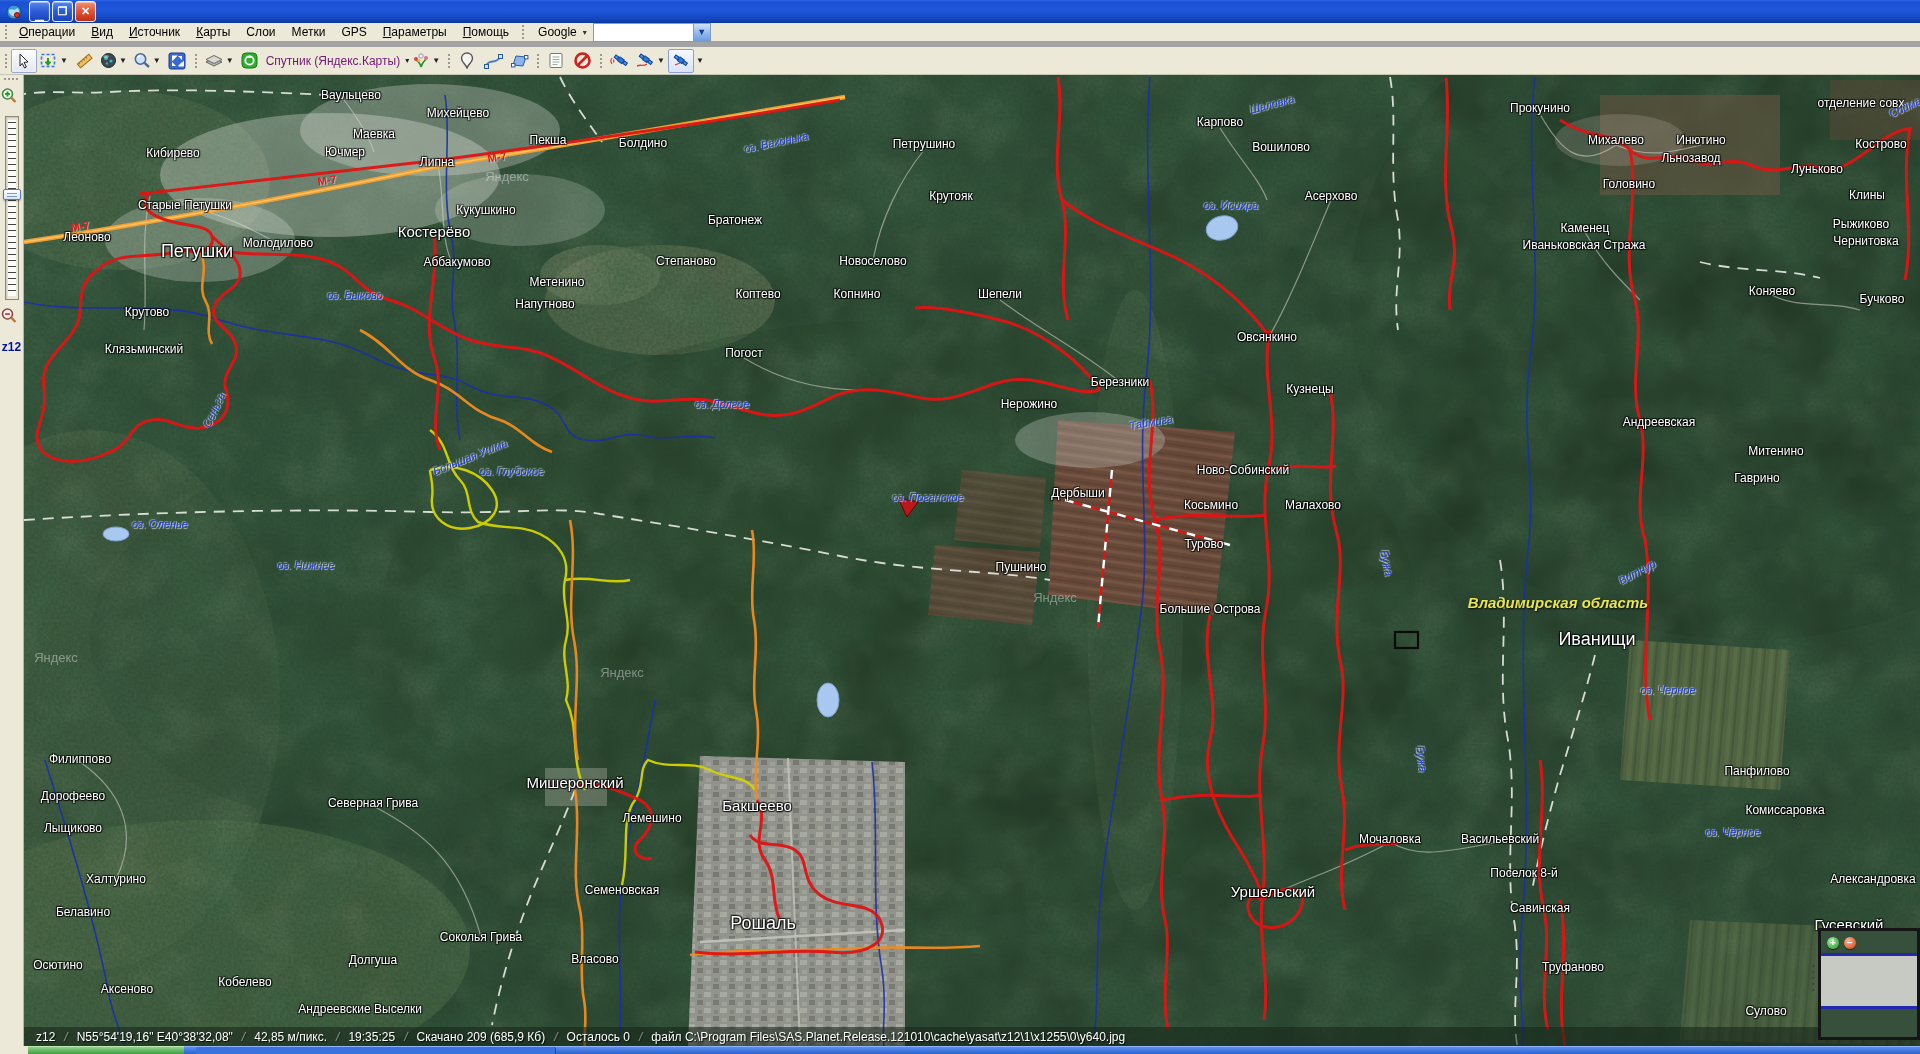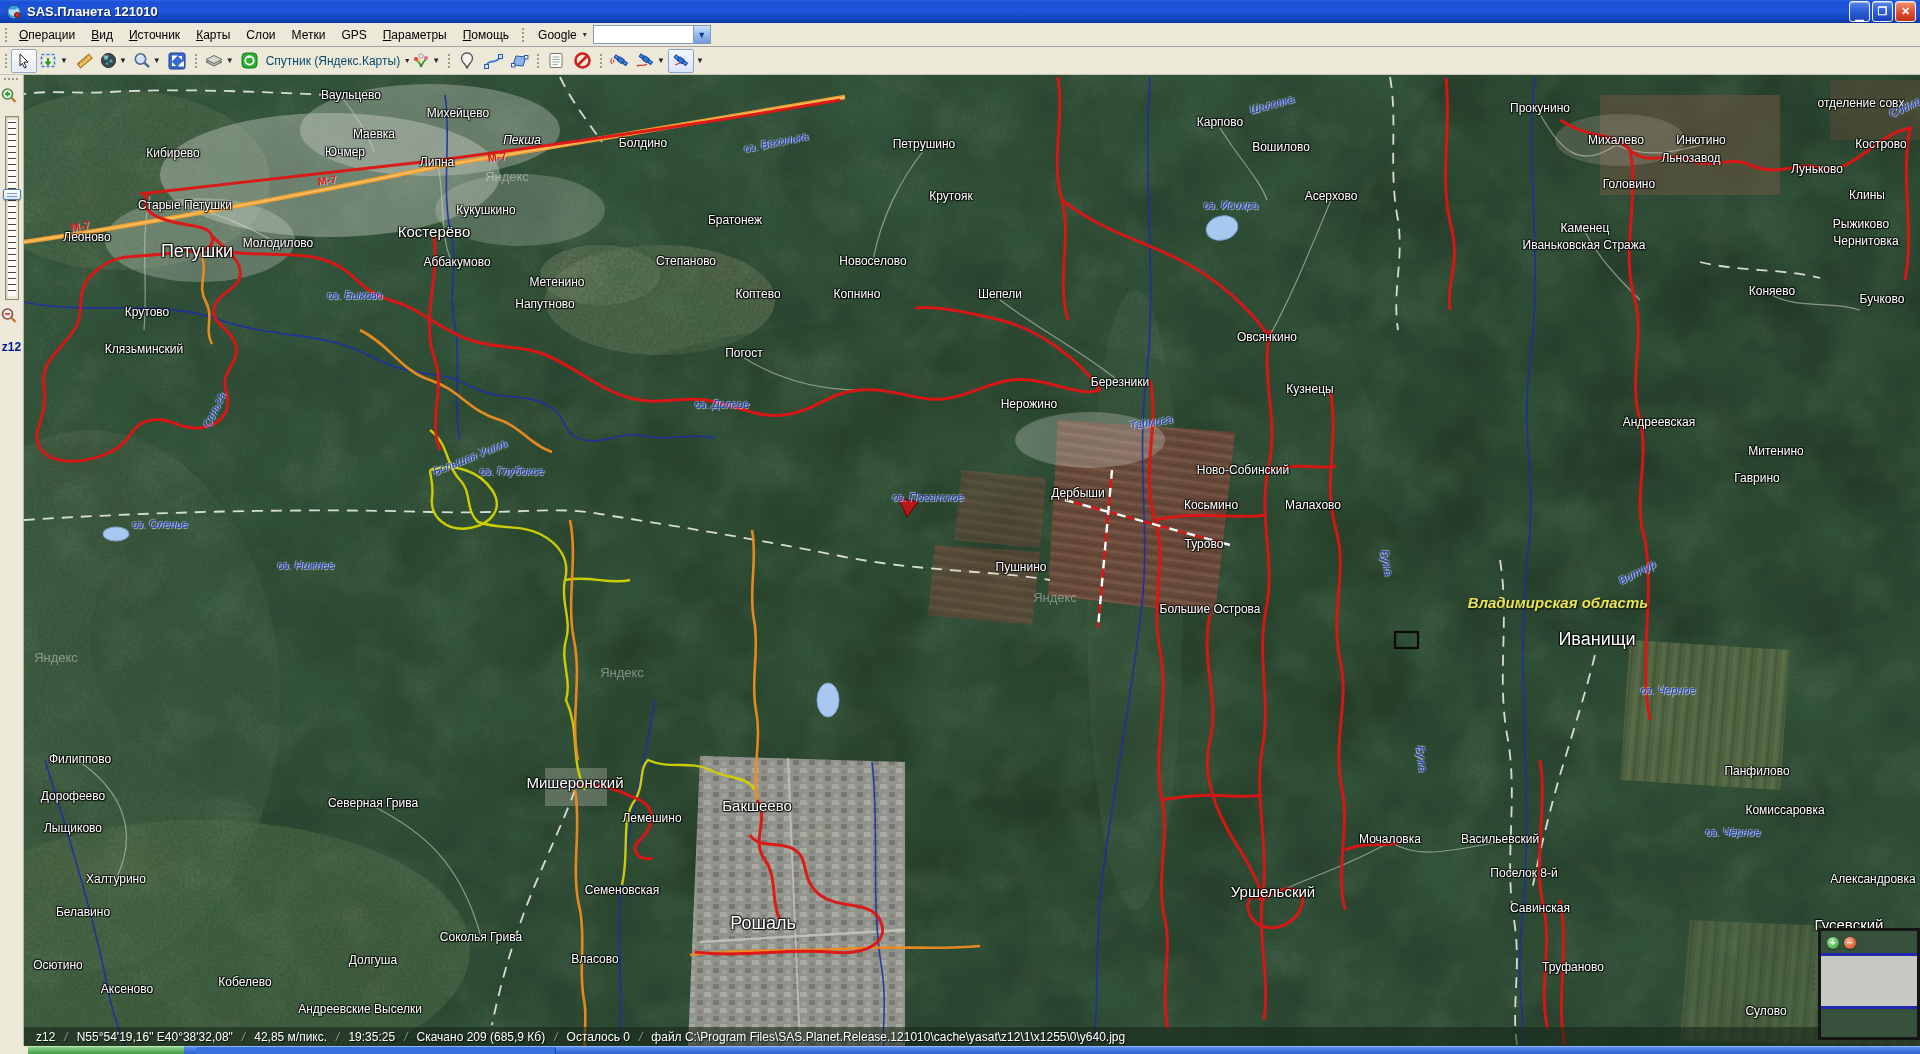--- a/index.html
+++ b/index.html
@@ -13,40 +13,40 @@
   #titlebar .ticon{width:16px;height:16px;margin:0 5px 0 2px;flex:0 0 auto;}
   #titlebar .ttext{color:#fff;font-size:13px;font-weight:bold;text-shadow:1px 1px 1px #0a1f66;flex:1;}
   .winbtn{width:21px;height:21px;border-radius:3px;margin-left:2px;border:1px solid #e8f0ff;
     display:flex;align-items:center;justify-content:center;color:#fff;font-size:11px;font-weight:bold;
     background:linear-gradient(180deg,#5585e8 0%,#2c5cd8 50%,#1a44b8 100%);box-shadow:inset 0 1px 1px rgba(255,255,255,.5);}
   .winbtn.close{background:linear-gradient(180deg,#f0926e 0%,#e25335 50%,#c03014 100%);}
   .winbtn span{line-height:1;}
 
   
   #menubar{position:absolute;left:0;top:23px;width:1920px;height:24px;background:#ece9d8;
-    border-bottom:1px solid #a3a3a3;display:flex;align-items:center;font-size:12px;color:#000;}
+    border-bottom:6px solid #a3a3a3;display:flex;align-items:center;font-size:12px;color:#000;}
   .grip{width:5px;height:18px;margin:0 3px;background-image:radial-gradient(#9c9a8a 1px,transparent 1.2px);background-size:4px 4px;background-position:1px 1px;}
   .menu-item{padding:3px 8px;cursor:default;}
   .menu-item u{text-decoration:underline;}
   #google-group{display:flex;align-items:center;margin-left:6px;}
   #google-label{padding:2px 4px;font-size:12px;}
   .caret{font-size:8px;margin-left:2px;color:#333;}
   #google-combo{display:flex;margin-left:6px;width:118px;height:19px;border:1px solid #7f9db9;background:#fff;}
   #google-combo input{flex:1;border:0;outline:none;font-size:12px;padding:1px 3px;min-width:0;}
   #combo-arrow{width:17px;height:17px;background:linear-gradient(180deg,#cfe2fb,#8fb4ea 60%,#6f9ce0);
     border-left:1px solid #7f9db9;display:flex;align-items:center;justify-content:center;color:#123c8c;font-size:9px;}
 
   
   #toolbar{position:absolute;left:0;top:47px;width:1920px;height:28px;background:#ece9d8;
     border-bottom:1px solid #c8c4b4;display:flex;align-items:center;}
   .tbtn{height:24px;min-width:26px;padding:1px 2px;display:flex;align-items:center;justify-content:center;border:1px solid transparent;border-radius:2px;}
   .tbtn.active{border:1px solid #9aa8c8;background:linear-gradient(180deg,#fdfdfb,#e4e8f2);box-shadow:inset 0 0 2px #fff;}
   .tbtn.checked{border:1px solid #8aa0d0;background:linear-gradient(180deg,#f4f8ff,#d8e4f8);}
   .dd{font-size:8px;color:#222;margin-left:2px;}
-  .tlabel{font-size:12px;color:#0c4a6e;padding:0 3px;}
+  .tlabel{font-size:12px;color:#701a75;padding:0 3px;}
   .tico{display:block;}
 
   
   #sidebar{position:absolute;left:0;top:75px;width:24px;height:979px;background:#ece9d8;border-right:1px solid #b8b4a4;}
   #sidebar .hgrip{height:5px;margin:2px 3px;background-image:radial-gradient(#9c9a8a 1px,transparent 1.2px);background-size:4px 4px;}
   .zoombtn{width:18px;height:18px;margin:3px auto;}
   #zslider{position:relative;width:14px;height:184px;margin:4px auto;background:#fbfbf8;border:1px solid #8a8878;
     box-shadow:inset 1px 1px 2px #c8c4b4;
     background-image:repeating-linear-gradient(180deg,transparent 0 5px,#444 5px 6px);
     background-clip:content-box;padding:3px 2px;}
@@ -108,21 +108,20 @@
 <body>
 
 <div id="win">
 
   <div id="titlebar">
     <svg class="ticon" viewBox="0 0 16 16">
       <circle cx="8" cy="8" r="7" fill="#3a9ae0" stroke="#1a4a80"></circle>
       <path d="M3,6 C5,4 8,7 10,5 C12,3 13,6 13,8 C13,11 10,13 7,12 C4,11 2,8 3,6 Z" fill="#cfe8f8" opacity=".85"></path>
       <circle cx="11" cy="11" r="2.5" fill="#e03020" stroke="#701000"></circle>
     </svg>
-    <span class="ttext">SAS.Планета 121010</span>
     <div class="winbtn">
         <span style="margin-top:7px">▁</span>
       </div>
     <div class="winbtn">
         <span>❐</span>
       </div>
     <div class="winbtn close">
         <span>✕</span>
       </div>
   </div>
@@ -488,21 +487,21 @@
 
         <polygon points="898,498 918,502 907,517" fill="#b81818" stroke="#600" stroke-width="1"></polygon>
         <rect x="1395" y="632" width="23" height="16" fill="none" stroke="#0a0a0a" stroke-width="2.2"></rect>
       </g>
     </svg>
 
     <div id="labels">
         <div class="lbl" style="left: 351px; top: 95px;">Ваульцево</div>
         <div class="lbl" style="left: 924px; top: 144px;">Петрушино</div>
         <div class="lbl" style="left: 643px; top: 143px;">Болдино</div>
-        <div class="lbl" style="left: 522px; top: 140px; font-style: italic;">Пекша</div>
+        <div class="lbl" style="left: 548px; top: 140px;">Пекша</div>
         <div class="lbl" style="left: 458px; top: 113px;">Михейцево</div>
         <div class="lbl" style="left: 374px; top: 134px;">Маевка</div>
         <div class="lbl" style="left: 345px; top: 152px;">Ючмер</div>
         <div class="lbl" style="left: 173px; top: 153px;">Кибирево</div>
         <div class="lbl" style="left: 437px; top: 162px;">Липна</div>
         <div class="lbl" style="left: 185px; top: 205px;">Старые Петушки</div>
         <div class="lbl" style="left: 486px; top: 210px;">Кукушкино</div>
         <div class="lbl b2" style="left: 434px; top: 231px;">Костерёво</div>
         <div class="lbl" style="left: 278px; top: 243px;">Молодилово</div>
         <div class="lbl" style="left: 457px; top: 262px;">Аббакумово</div>

